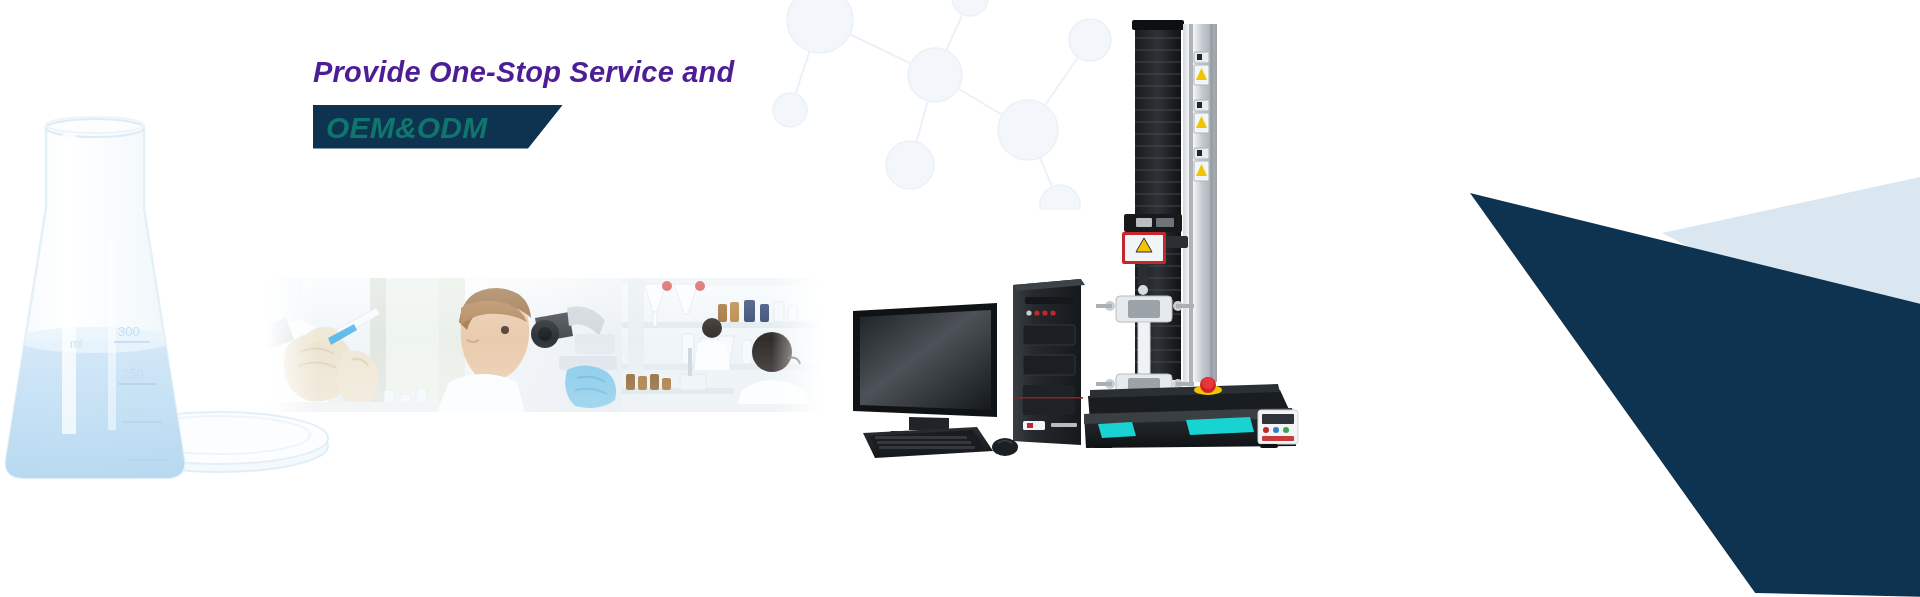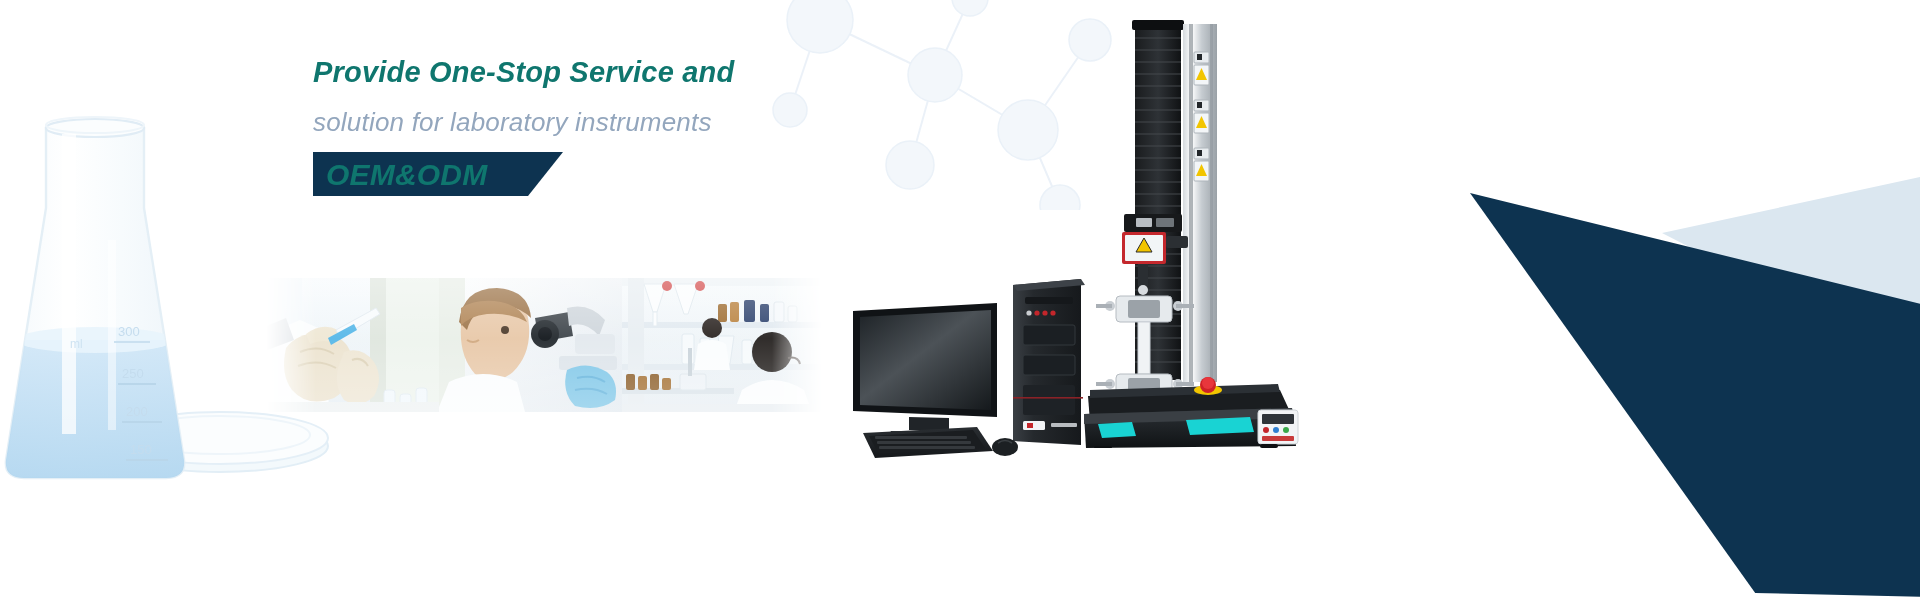--- a/index.html
+++ b/index.html
@@ -32,21 +32,21 @@
   }
   .molecule svg{display:block;width:100%;height:100%;}
 
   
   .glassware{position:absolute;left:-10px;top:90px;width:400px;height:400px;z-index:2;}
   .glassware svg{display:block;width:100%;height:100%;}
 
   
   .headline{position:absolute;left:313px;top:58px;z-index:6;}
   .hl-line1{
-    font-size:29px;font-weight:bold;font-style:italic;color:#0f766e;
+    font-size:29px;font-weight:bold;font-style:italic;color:#4c1d95;
     letter-spacing:.2px;line-height:1.02;white-space:nowrap;
   }
   .hl-line2{
     margin-top:21px;
     font-size:26px;font-style:italic;font-weight:500;color:#93a6bd;
     letter-spacing:.2px;line-height:1.02;white-space:nowrap;
   }
   .badge{
     margin-top:17px;position:relative;display:inline-block;
     height:44px;width:250px;
@@ -169,21 +169,20 @@
           <text x="140" y="364">150</text>
             <line x1="136" y1="370" x2="178" y2="370" stroke="#b9d6ea" stroke-width="2"></line>
         </g>
         <text x="80" y="258" fill="#cfe3f2" font-family="Liberation Sans, sans-serif" font-size="12">ml</text>
       </g>
     </svg>
   </div>
 
   <div class="headline">
     <div class="hl-line1">Provide One-Stop Service and</div>
-    <div class="hl-line2">solution for laboratory instruments</div>
     <div class="badge">
       <span class="badge-bg"></span>
       <span class="badge-label">OEM&amp;ODM</span>
     </div>
   </div>
 
   <div class="photo-strip">
 
     <div class="photo p1">
       <svg viewBox="0 0 173 134" xmlns="http://www.w3.org/2000/svg" preserveAspectRatio="xMidYMid slice">

